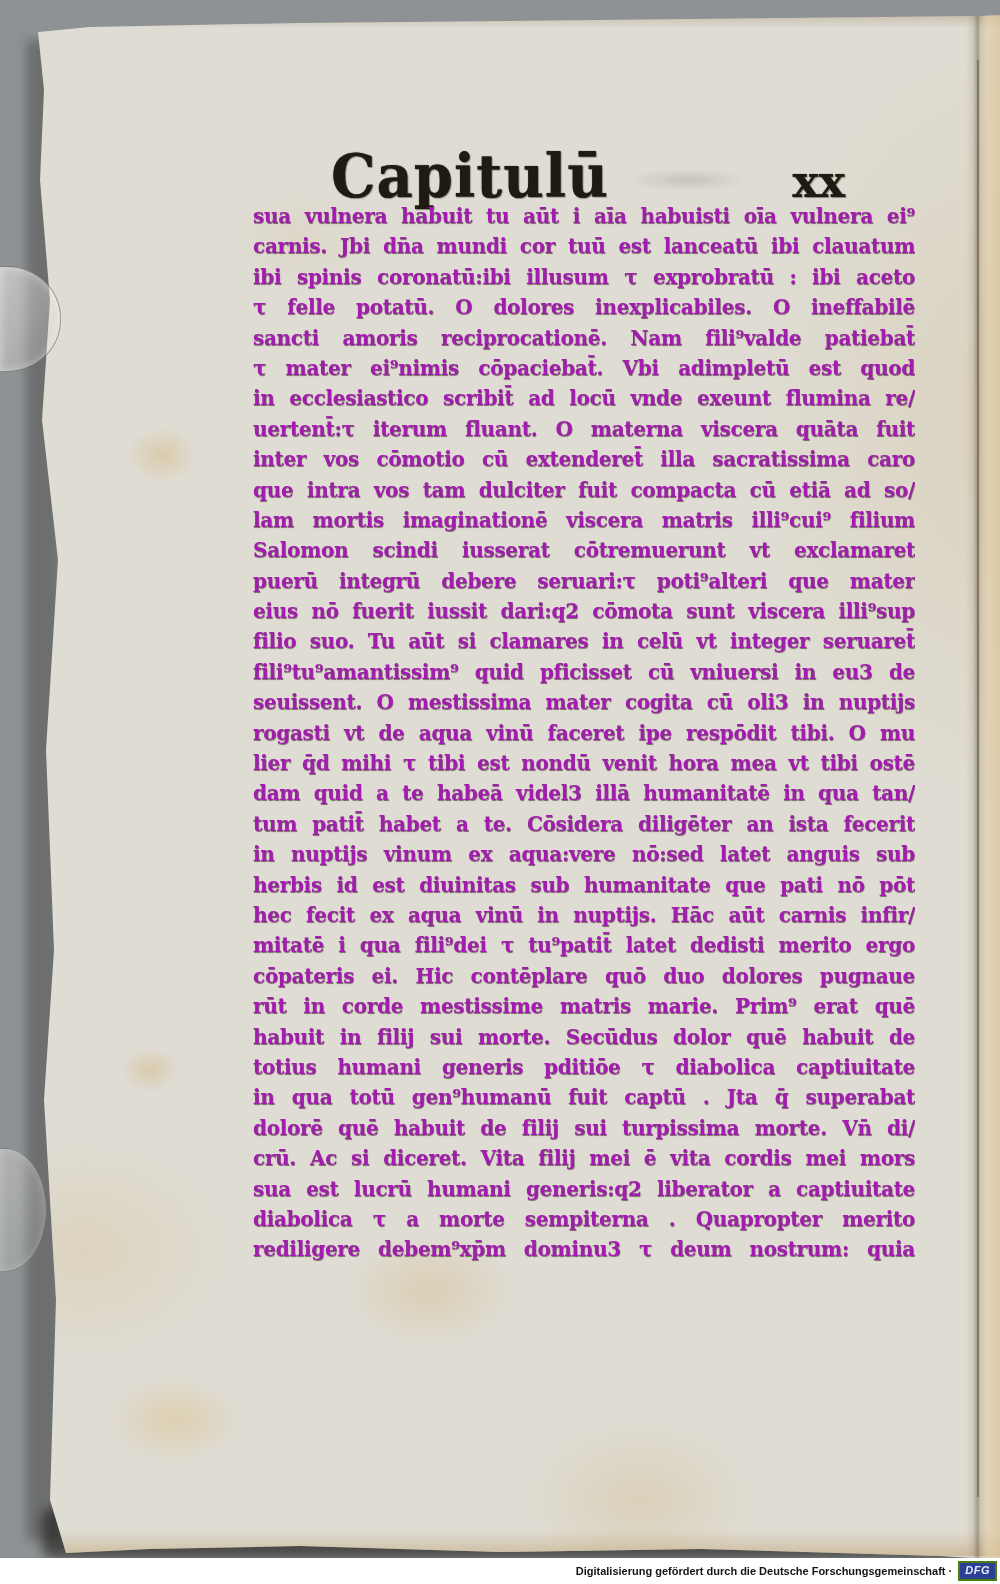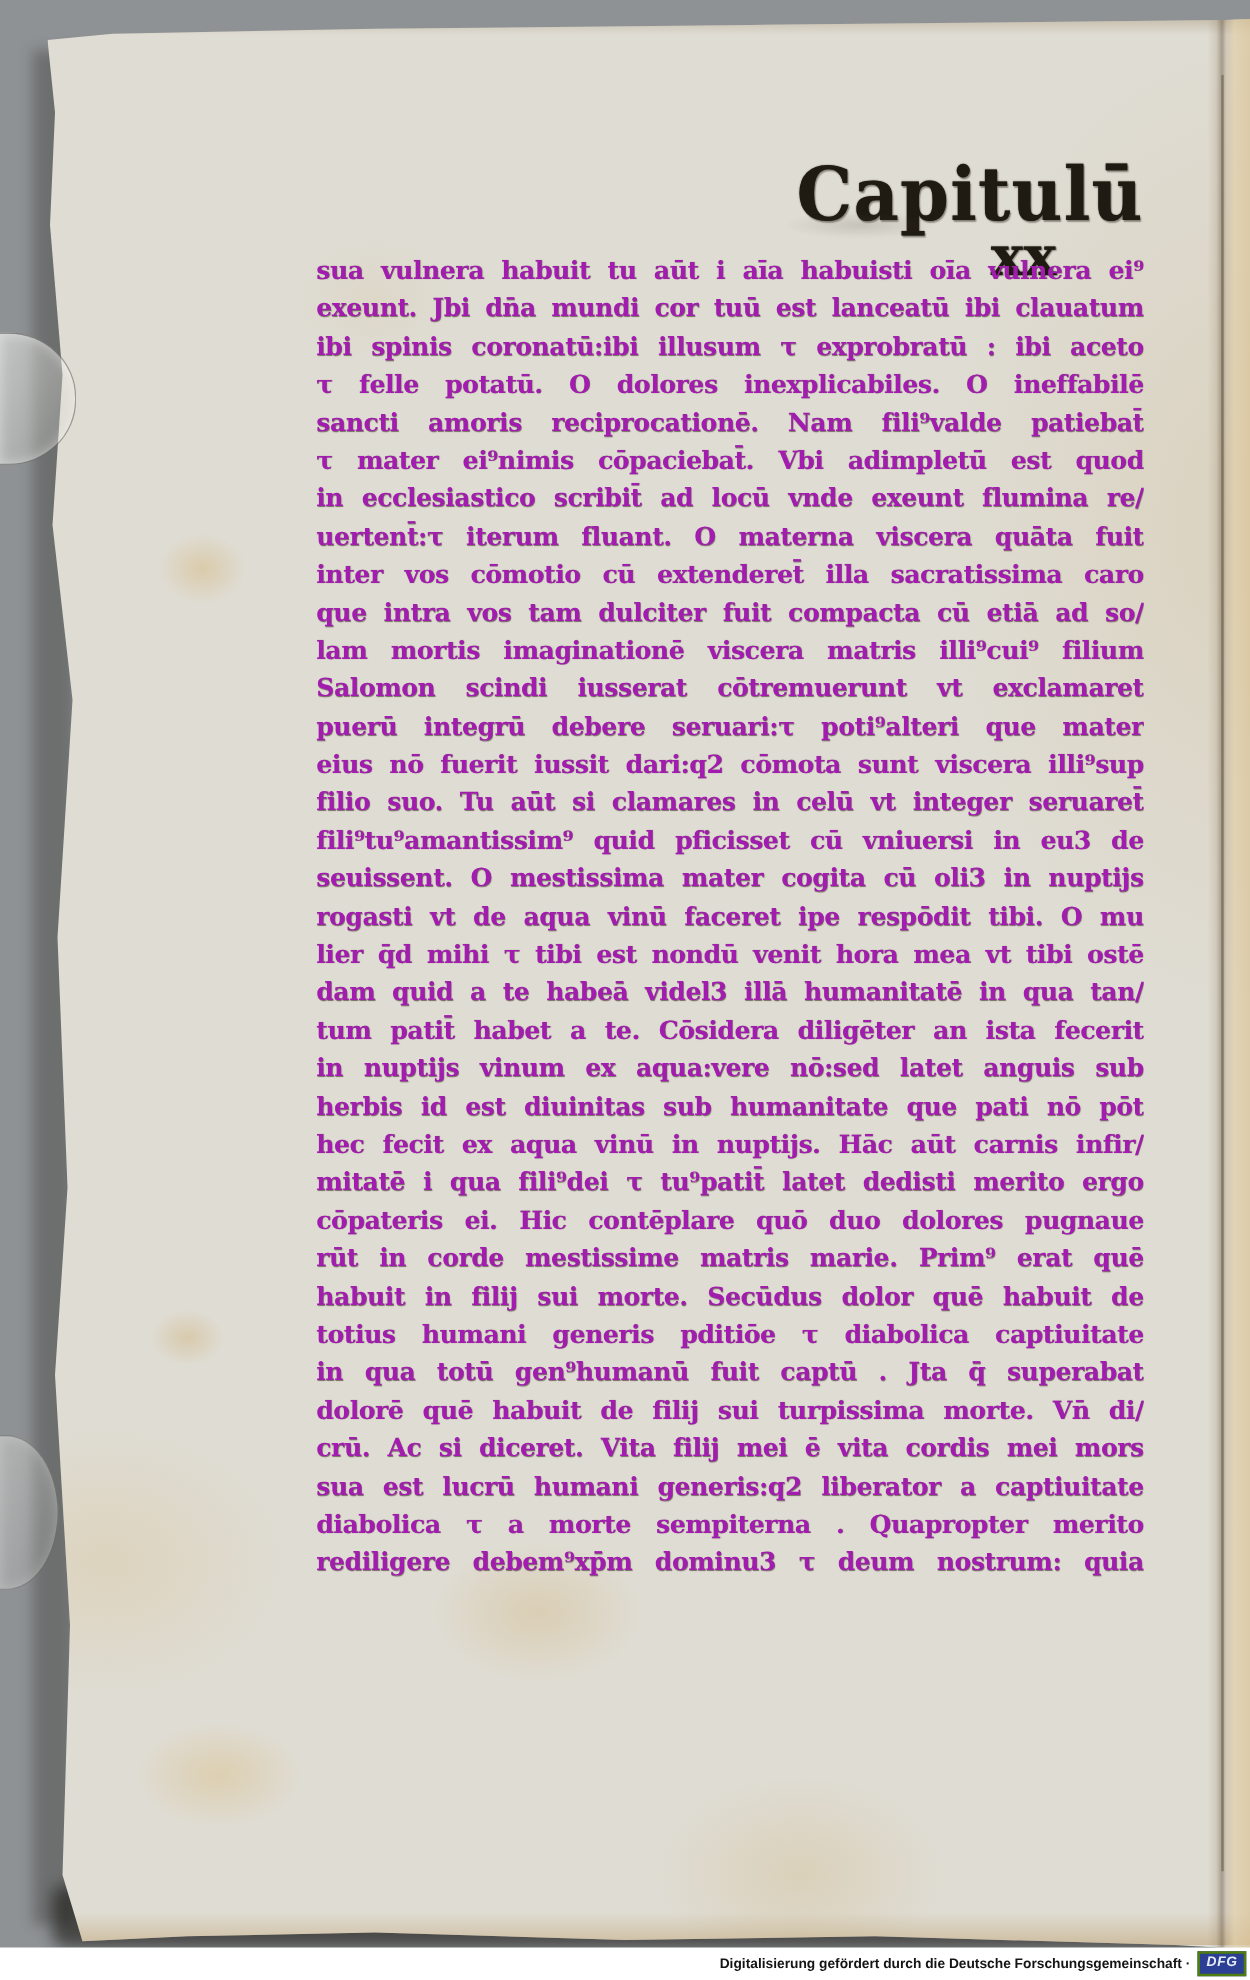--- a/index.html
+++ b/index.html
@@ -79,21 +79,21 @@
     position:absolute;border:1.5px solid rgba(70,70,64,.45);border-left:none;
     background:linear-gradient(120deg, rgba(246,246,242,.50), rgba(205,205,198,.22));
     box-shadow:inset 0 0 10px rgba(255,255,255,.45);
   }
   .clip-a{left:0;top:266px;width:60px;height:104px;border-radius:0 54px 54px 0 / 0 52px 52px 0;}
   .clip-b{left:0;top:1148px;width:46px;height:122px;border-radius:0 42px 42px 0 / 0 62px 62px 0;opacity:.65;}
 
   
   .heading{
     position:absolute;left:253px;top:128px;width:662px;height:76px;
-    display:flex;align-items:flex-end;color:#1f1a12;flex-direction:column;
+    display:flex;align-items:flex-end;color:#1f1a12;
   }
   .heading-title{
     margin-left:78px;font-size:56px;font-weight:bold;line-height:1;
     letter-spacing:1px;transform:scaleY(1.06);
     text-shadow:0 0 1px rgba(20,14,4,.85), 1px 1px 1px rgba(20,14,4,.35);
   }
   .smudge{
     position:absolute;left:355px;bottom:10px;width:160px;height:28px;
     background:radial-gradient(80px 14px at 50% 50%, rgba(90,85,75,.18), transparent 75%);
     filter:blur(1px);
@@ -142,21 +142,21 @@
     <div class="gutter"></div>
 
     <div class="heading">
       <span class="heading-title">Capitulū</span>
       <span class="smudge"></span>
       <span class="heading-numeral">xx</span>
     </div>
 
     <div class="textblock">
         <div class="line">sua vulnera habuit tu aūt i aīa habuisti oīa vulnera ei⁹</div>
-        <div class="line">exeunt. Jbi dn̄a mundi cor tuū est lanceatū ibi clauatum</div>
+        <div class="line">carnis. Jbi dn̄a mundi cor tuū est lanceatū ibi clauatum</div>
         <div class="line">ibi spinis coronatū:ibi illusum τ exprobratū : ibi aceto</div>
         <div class="line">τ felle potatū. O dolores inexplicabiles. O ineffabilē</div>
         <div class="line">sancti amoris reciprocationē. Nam fili⁹valde patiebat̄</div>
         <div class="line">τ mater ei⁹nimis cōpaciebat̄. Vbi adimpletū est quod</div>
         <div class="line">in ecclesiastico scribit̄ ad locū vnde exeunt flumina re/</div>
         <div class="line">uertent̄:τ iterum fluant. O materna viscera quāta fuit</div>
         <div class="line">inter vos cōmotio cū extenderet̄ illa sacratissima caro</div>
         <div class="line">que intra vos tam dulciter fuit compacta cū etiā ad so/</div>
         <div class="line">lam mortis imaginationē viscera matris illi⁹cui⁹ filium</div>
         <div class="line">Salomon scindi iusserat cōtremuerunt vt exclamaret</div>

